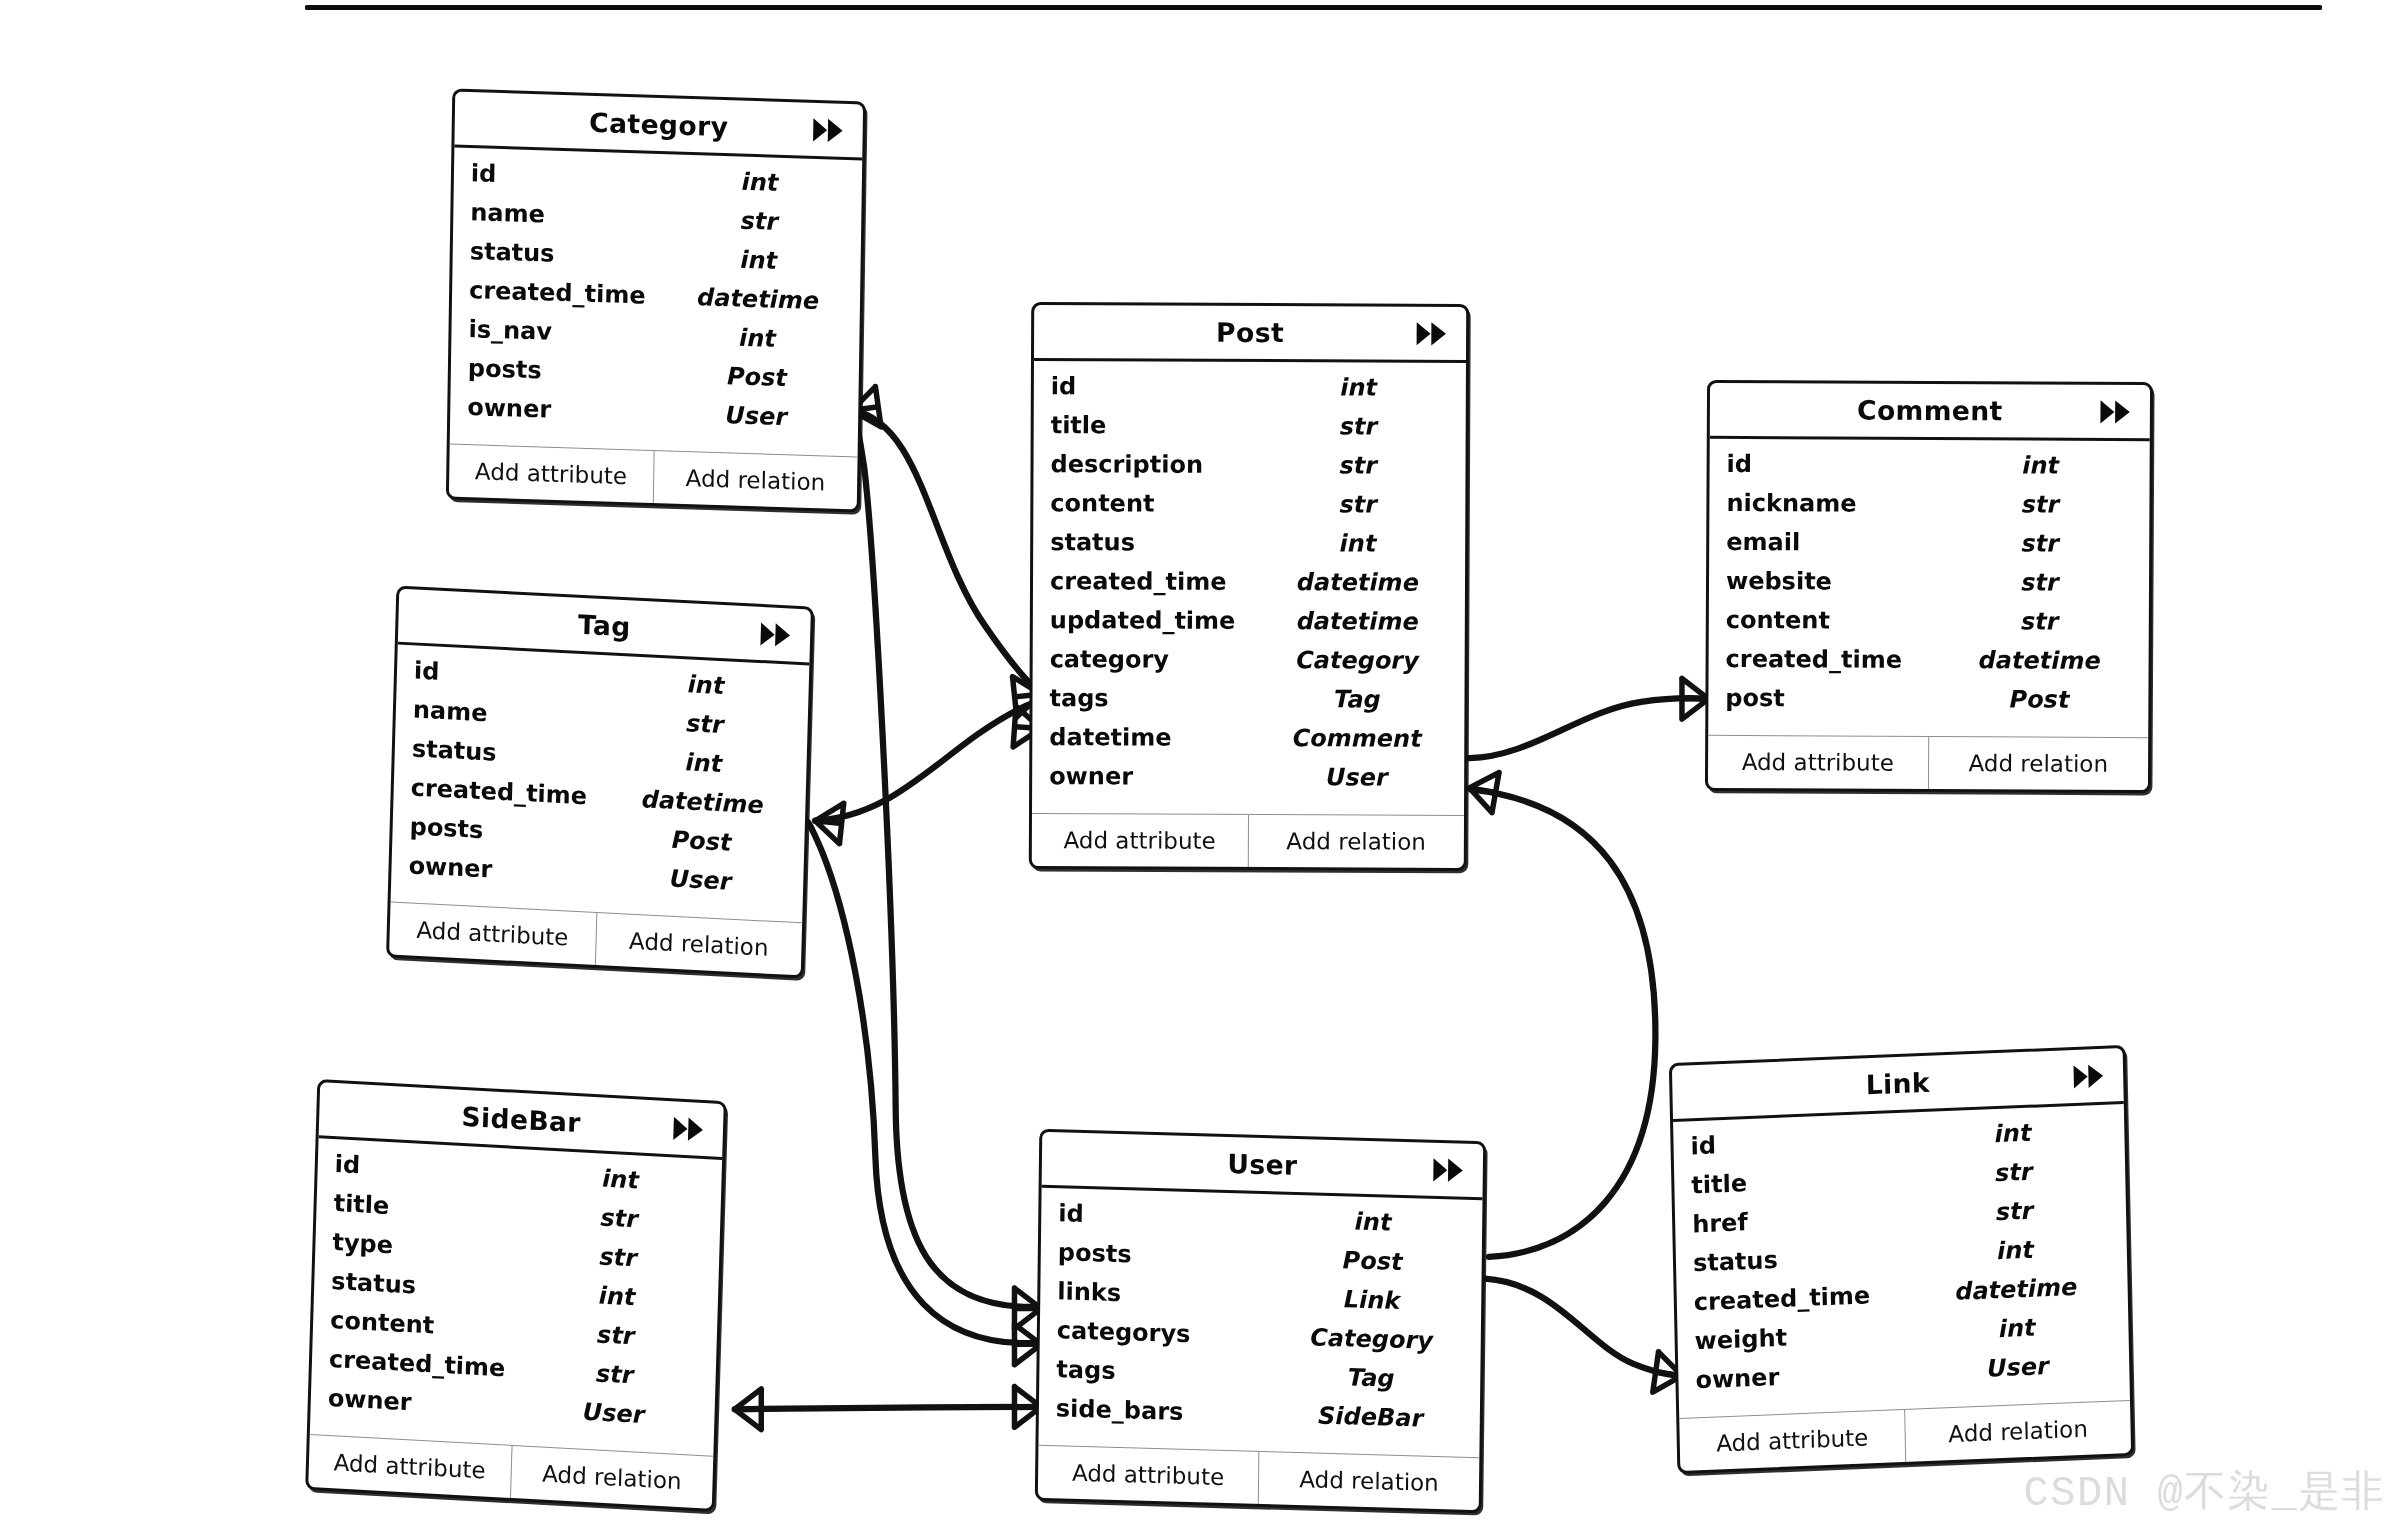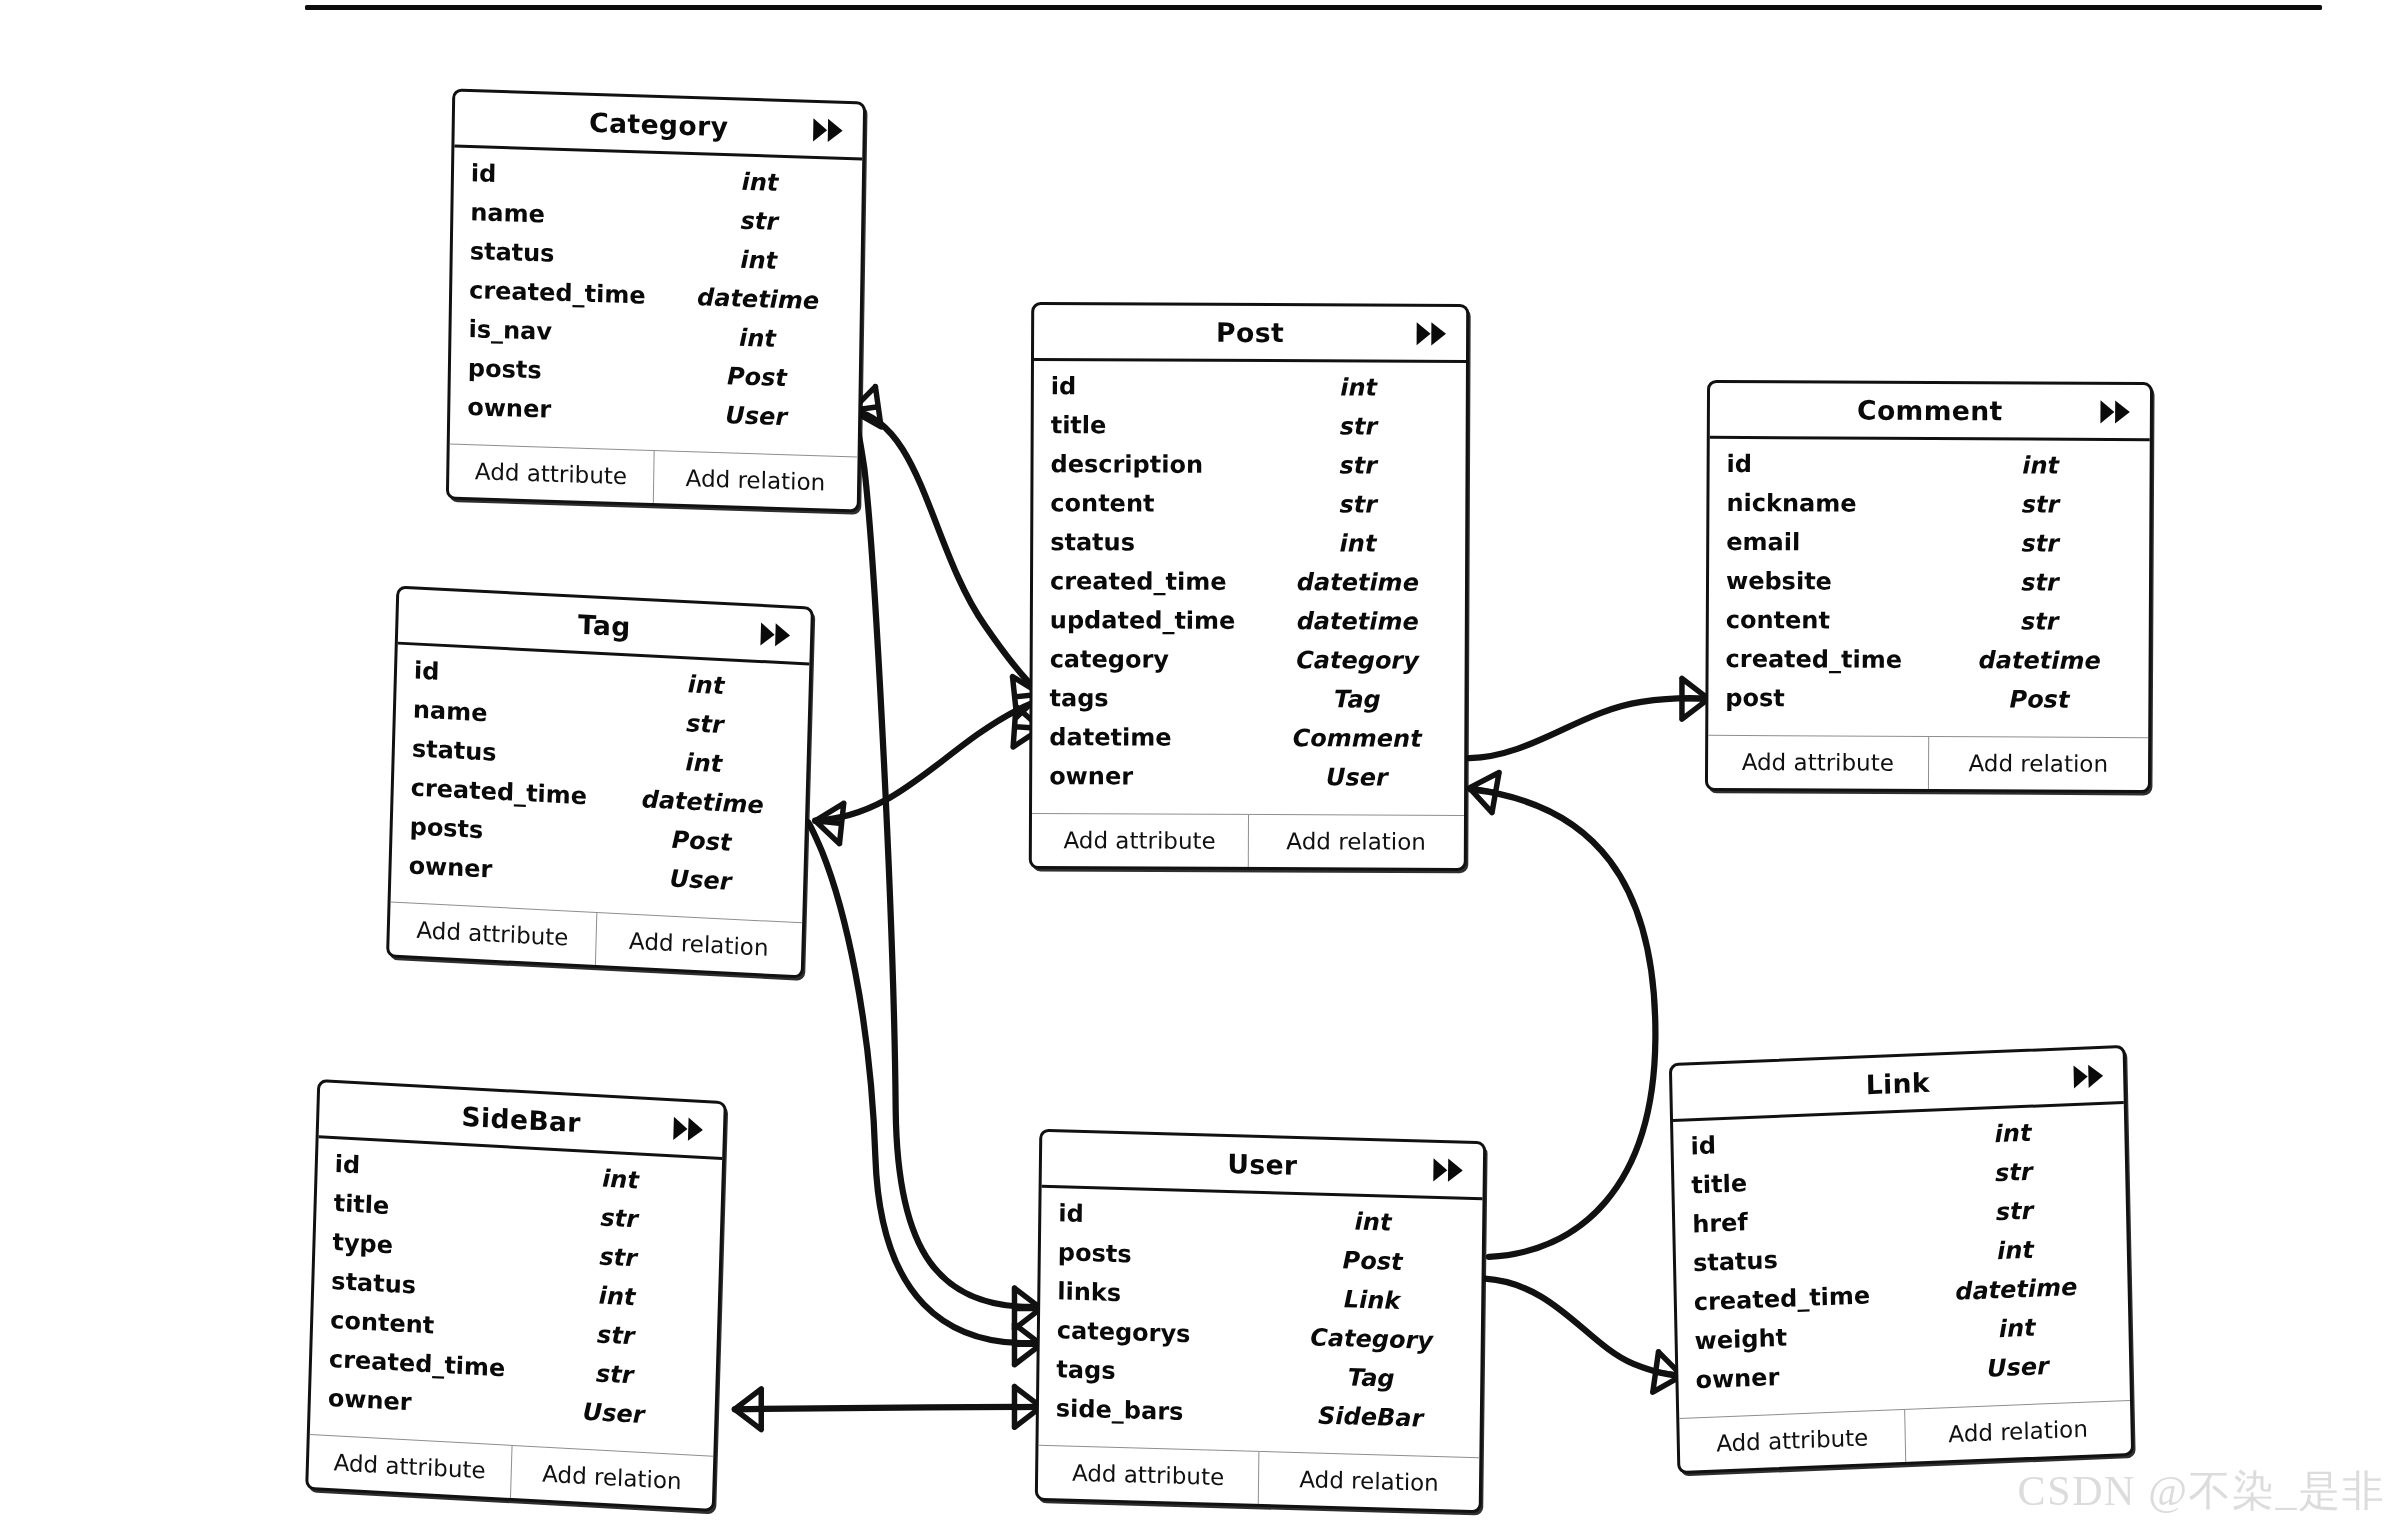--- a/index.html
+++ b/index.html
@@ -89,21 +89,21 @@
     transform:rotate(1.7deg) skewY(1.4deg);}
   #ent-user{left:1037px;top:1135px;width:447px;
     transform:rotate(0.7deg) skewY(0.9deg);}
   #ent-link{left:1673px;top:1054px;width:457px;
     transform:rotate(-1.2deg) skewY(-1.1deg);}
 
   
   .watermark{
     position:absolute;right:15.6px;bottom:6.3px;
     font-size:42px;color:#dcdcdc;
-    font-family:Liberation Serif, serif;
+    font-family:Liberation Mono, monospace;
     letter-spacing:1.6px;white-space:nowrap;
     user-select:none;z-index:2;
   }
 </style>
 </head>
 <body>
 
 <div id="canvas">
 
   <div class="top-rule"></div>

